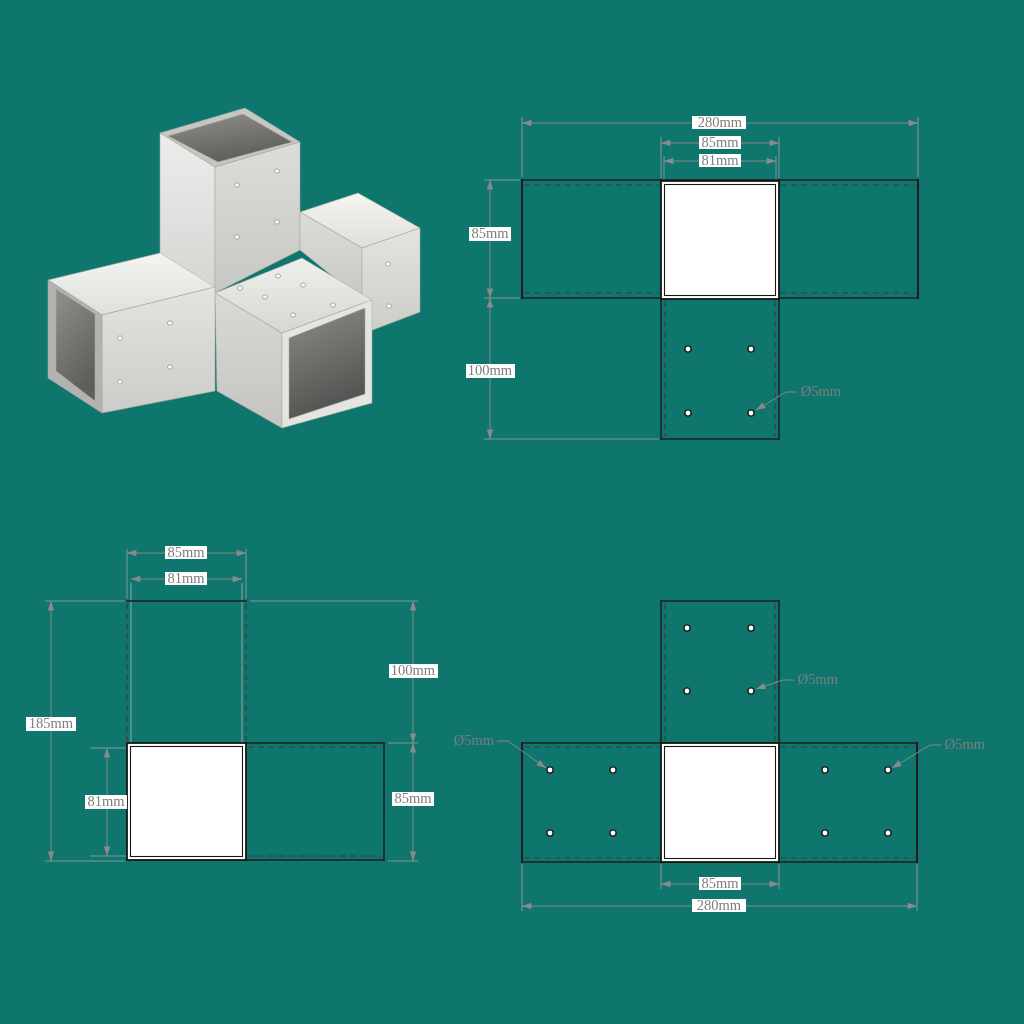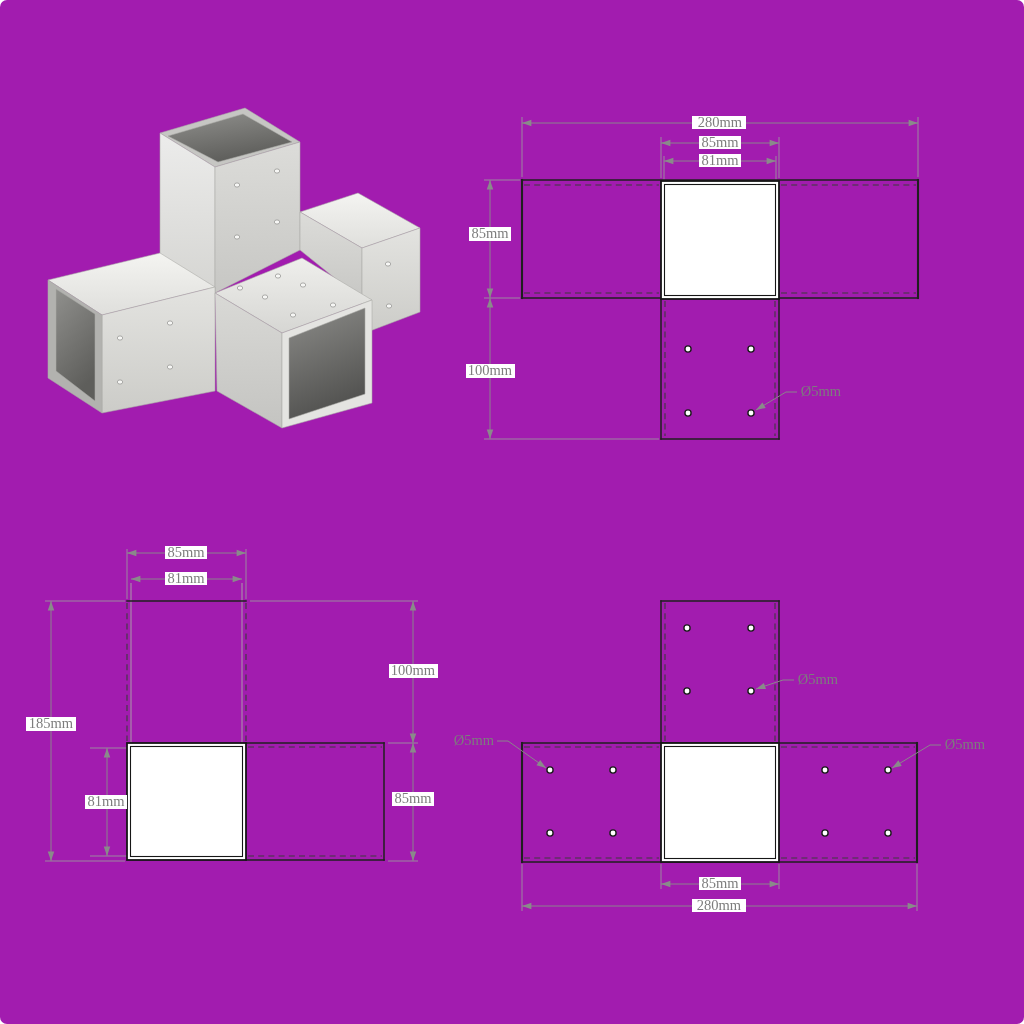--- a/index.html
+++ b/index.html
@@ -1,17 +1,17 @@
 <!DOCTYPE html>
 <html><head>
 <meta charset="utf-8">
 <style>
   html,body{margin:0;padding:0;background:#ffffff;}
-  .sheet{position:relative;width:1024px;height:1024px;background:#a21caf;overflow:hidden;
-         font-family:"Liberation Serif", serif;border-radius:7px;}
+  .sheet{position:relative;width:1024px;height:1024px;background:#0f766e;overflow:hidden;
+         font-family:"Liberation Serif", serif;}
   svg{display:block;}
   
   .obj   {stroke:#1f1f1f;stroke-width:1.5;fill:none;stroke-linecap:square;}
   .objthk{stroke:#1f1f1f;stroke-width:2.1;fill:none;stroke-linecap:square;}
   .sq-out{stroke:#161616;stroke-width:1.8;fill:#ffffff;}
   .sq-in {stroke:#161616;stroke-width:1.1;fill:none;}
   .hid   {stroke:#3d3d3d;stroke-width:1.1;fill:none;stroke-dasharray:6 4.2;}
   .hidlt {stroke:#ababa8;stroke-width:0.9;fill:none;}
   .wit   {stroke:#9c9c9c;stroke-width:0.85;fill:none;}
   .dim   {stroke:#8a8a8a;stroke-width:0.95;fill:none;}

